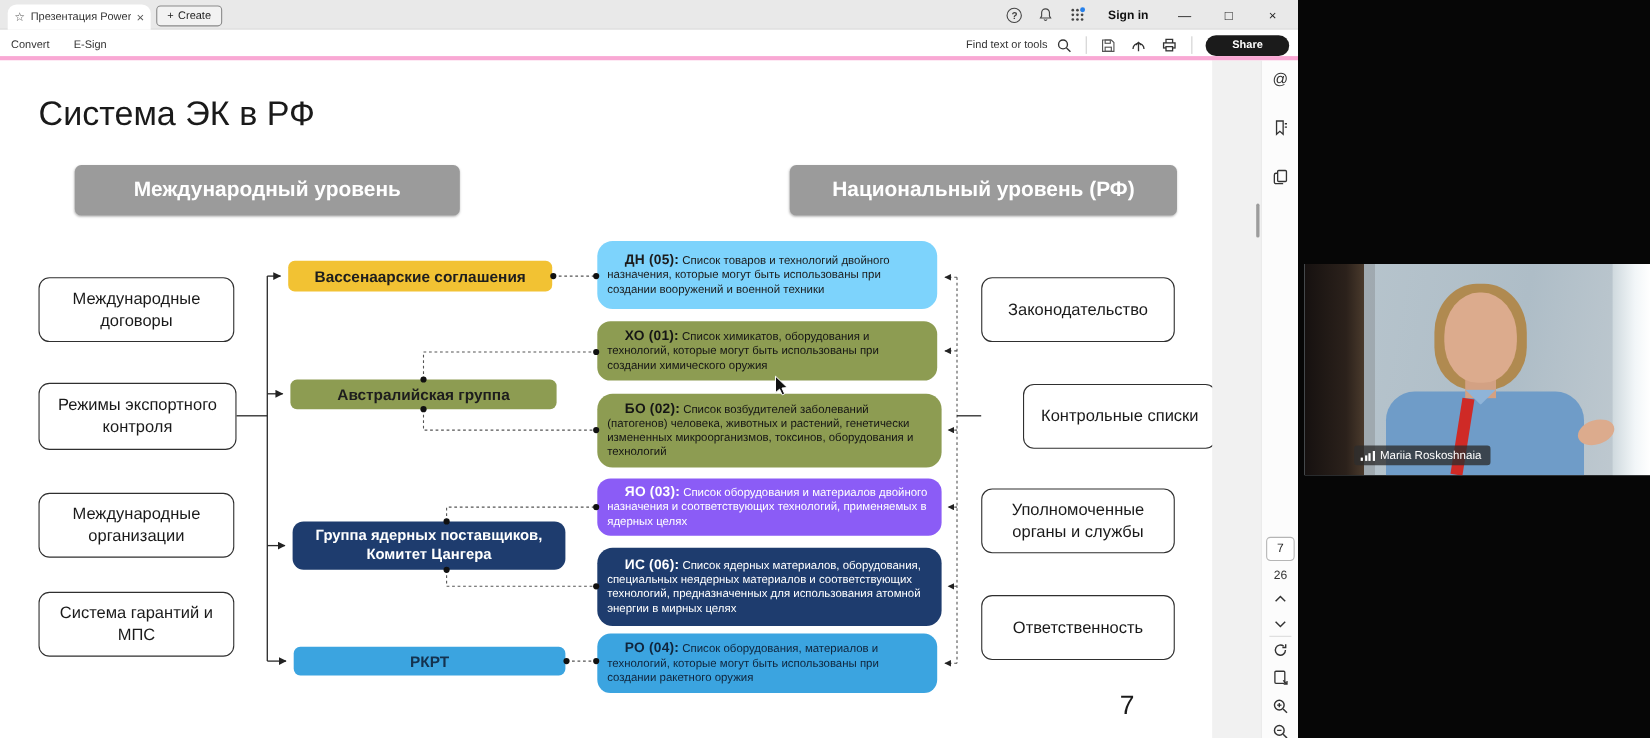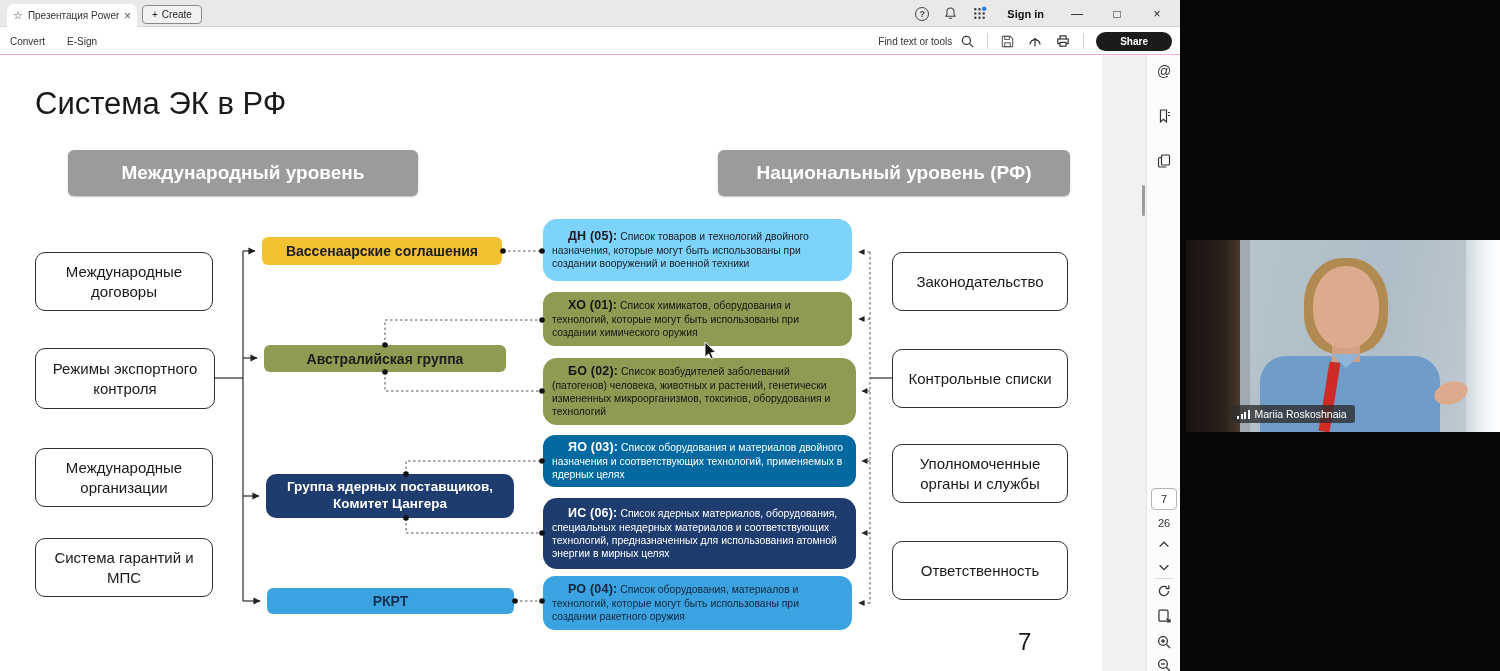--- a/index.html
+++ b/index.html
@@ -17,21 +17,21 @@
   .tab .x { color:#555; font-size:12px; cursor:default; }
   .create-btn { position:absolute; left:142px; top:5px; height:19px; padding:0 9px; border:1px solid #8a8a8a; border-radius:4px;
                 background:#f2f2f2; font-size:10px; color:#222; display:flex; align-items:center; gap:4px; }
   .chrome-right { position:absolute; right:0; top:0; height:27px; display:flex; align-items:center; gap:14px; padding-right:10px; }
   .icon-btn { display:flex; align-items:center; justify-content:center; color:#444; }
   .help-circle { width:14px; height:14px; border:1.2px solid #444; border-radius:50%; font-size:9px; font-weight:bold;
                  display:flex; align-items:center; justify-content:center; color:#444; }
   .signin { font-size:11px; font-weight:bold; color:#111; margin:0 6px; }
   .winctl { font-size:12px; color:#222; width:26px; text-align:center; }
 
-  .toolbar { position:absolute; left:0; top:27px; width:1180px; height:28px; background:#fff; border-bottom:1px solid #f9a8d4; }
+  .toolbar { position:absolute; left:0; top:27px; width:1180px; height:28px; background:#fff; border-bottom:4px solid #f9a8d4; }
   .menu { position:absolute; left:10px; top:0; height:28px; display:flex; align-items:center; gap:22px; font-size:10px; color:#333; }
   .tool-right { position:absolute; right:8px; top:0; height:28px; display:flex; align-items:center; gap:12px; }
   .findlabel { font-size:10px; color:#333; margin-right:-4px; }
   .vdiv { width:1px; height:16px; background:#d0d0d0; }
   .share-pill { background:#1b1b1b; color:#fff; font-size:10px; font-weight:bold; border-radius:12px; padding:4px 24px; }
 
   
   .page { position:absolute; left:0; top:55px; width:1102px; height:616px; background:#fff; }
   .canvas-strip { position:absolute; left:1102px; top:55px; width:44px; height:616px; background:#f1f1f1; }
   .scroll-thumb { position:absolute; left:1142px; top:185px; width:3px; height:31px; background:#9c9c9c; border-radius:2px; }
@@ -182,32 +182,32 @@
 
     <div class="cbox" style="left:543px; top:219px; width:309px; height:62px; background:#7dd3fc; border-radius:14px; color:#1c1c1c;">
       <div class="cbox-text"><b>ДН (05):</b> <span>Список товаров и технологий двойного назначения, которые могут быть использованы при создании вооружений и военной техники</span></div>
     </div>
     <div class="cbox" style="left:543px; top:292px; width:309px; height:54px; background:#8D9C52; border-radius:12px; color:#151515;">
       <div class="cbox-text"><b>ХО (01):</b> <span>Список химикатов, оборудования и технологий, которые могут быть использованы при создании химического оружия</span></div>
     </div>
     <div class="cbox" style="left:543px; top:358px; width:313px; height:67px; background:#8D9C52; border-radius:14px; color:#151515;">
       <div class="cbox-text"><b>БО (02):</b> <span>Список возбудителей заболеваний (патогенов) человека, животных и растений, генетически измененных микроорганизмов, токсинов, оборудования и технологий</span></div>
     </div>
-    <div class="cbox" style="left:543px; top:435px; width:313px; height:52px; background:#0369a1; border-radius:12px; color:#fff;">
+    <div class="cbox" style="left:543px; top:435px; width:313px; height:52px; background:#8b5cf6; border-radius:12px; color:#fff;">
       <div class="cbox-text"><b>ЯО (03):</b> <span>Список оборудования и материалов двойного назначения и соответствующих технологий, применяемых в ядерных целях</span></div>
     </div>
     <div class="cbox" style="left:543px; top:498px; width:313px; height:71px; background:#1E3C6E; border-radius:14px; color:#fff;">
       <div class="cbox-text"><b>ИС (06):</b> <span>Список ядерных материалов, оборудования, специальных неядерных материалов и соответствующих технологий, предназначенных для использования атомной энергии в мирных целях</span></div>
     </div>
     <div class="cbox" style="left:543px; top:576px; width:309px; height:54px; background:#3BA4E0; border-radius:12px; color:#10253c;">
       <div class="cbox-text"><b>РО (04):</b> <span>Список оборудования, материалов и технологий, которые могут быть использованы при создании ракетного оружия</span></div>
     </div>
 
     <div class="wbox" style="left:892px; top:252px; width:176px; height:59px;">Законодательство</div>
-    <div class="wbox" style="left:892px; top:349px; width:176px; height:59px;">Контрольные списки</div>
+    <div class="wbox" style="left:930px; top:349px; width:176px; height:59px;">Контрольные списки</div>
     <div class="wbox" style="left:892px; top:444px; width:176px; height:59px;">Уполномоченные органы и службы</div>
     <div class="wbox" style="left:892px; top:541px; width:176px; height:59px;">Ответственность</div>
 
     <div class="slide-page-num">7</div>
 
     <svg class="connect" width="1102" height="616" viewBox="0 55 1102 616">
       <defs>
         <marker id="arr" markerWidth="7" markerHeight="7" refX="5.5" refY="3" orient="auto">
           <path d="M0,0 L6,3 L0,6 z" fill="#222"></path>
         </marker>

